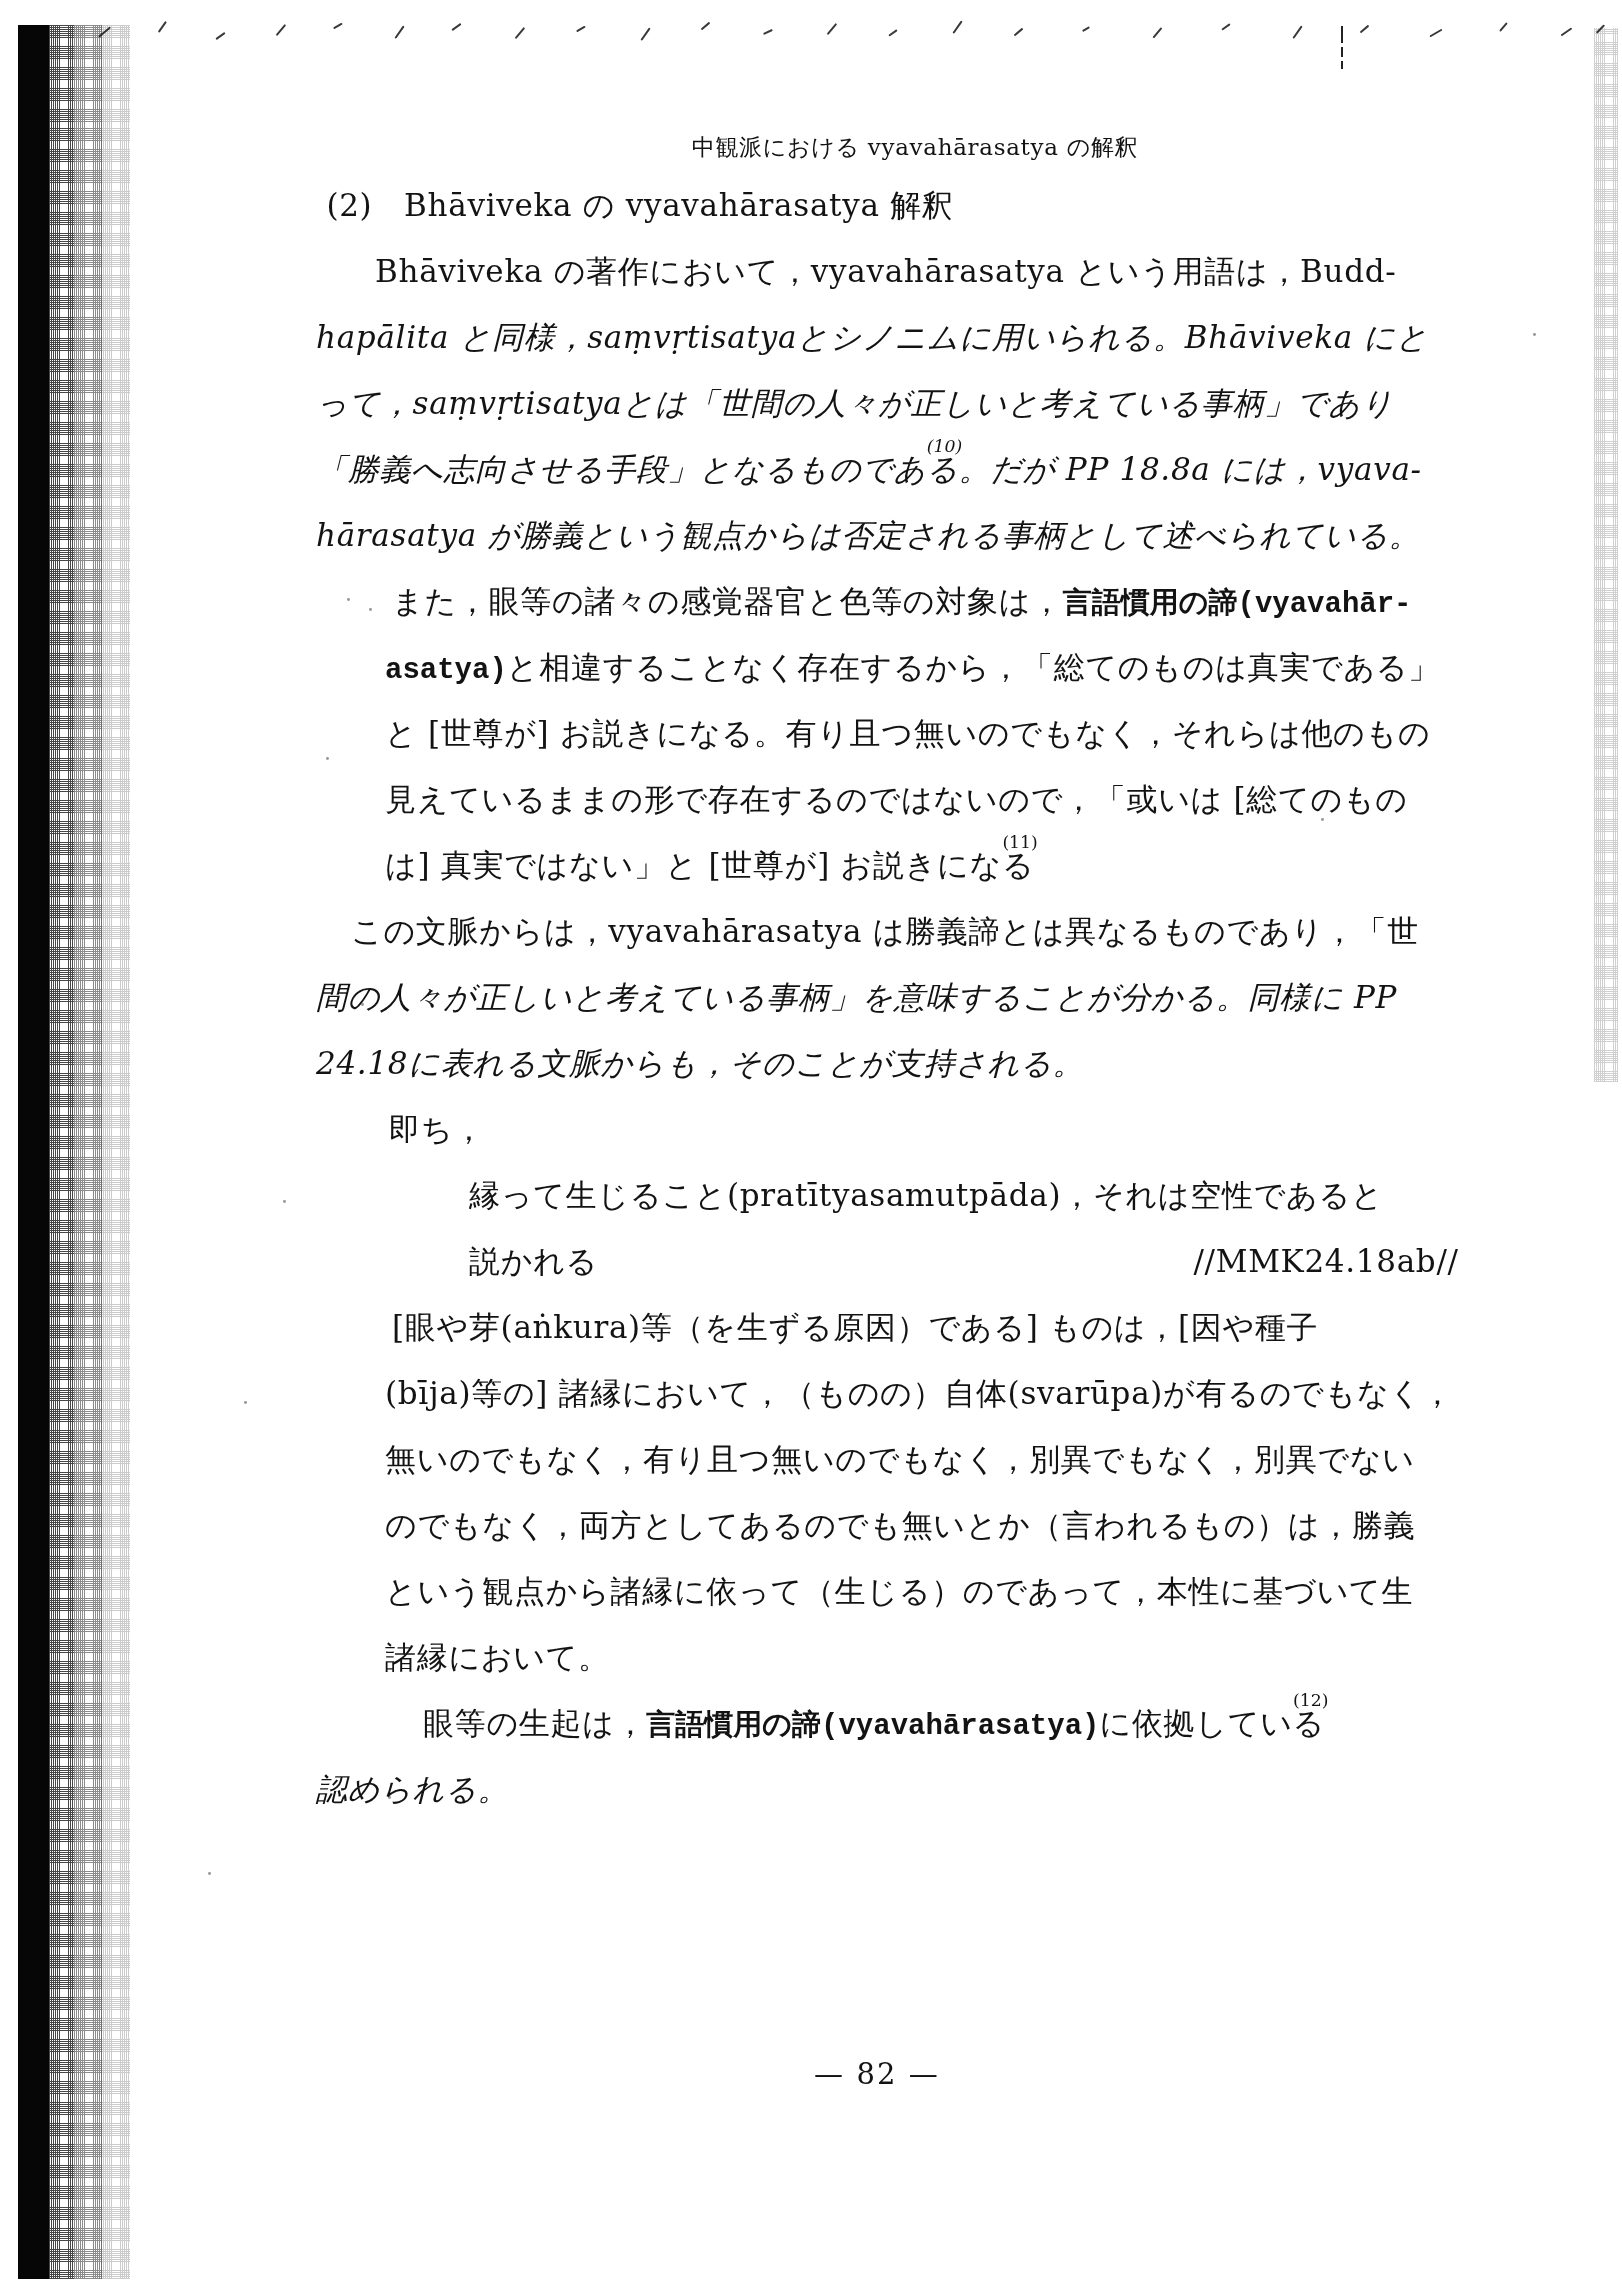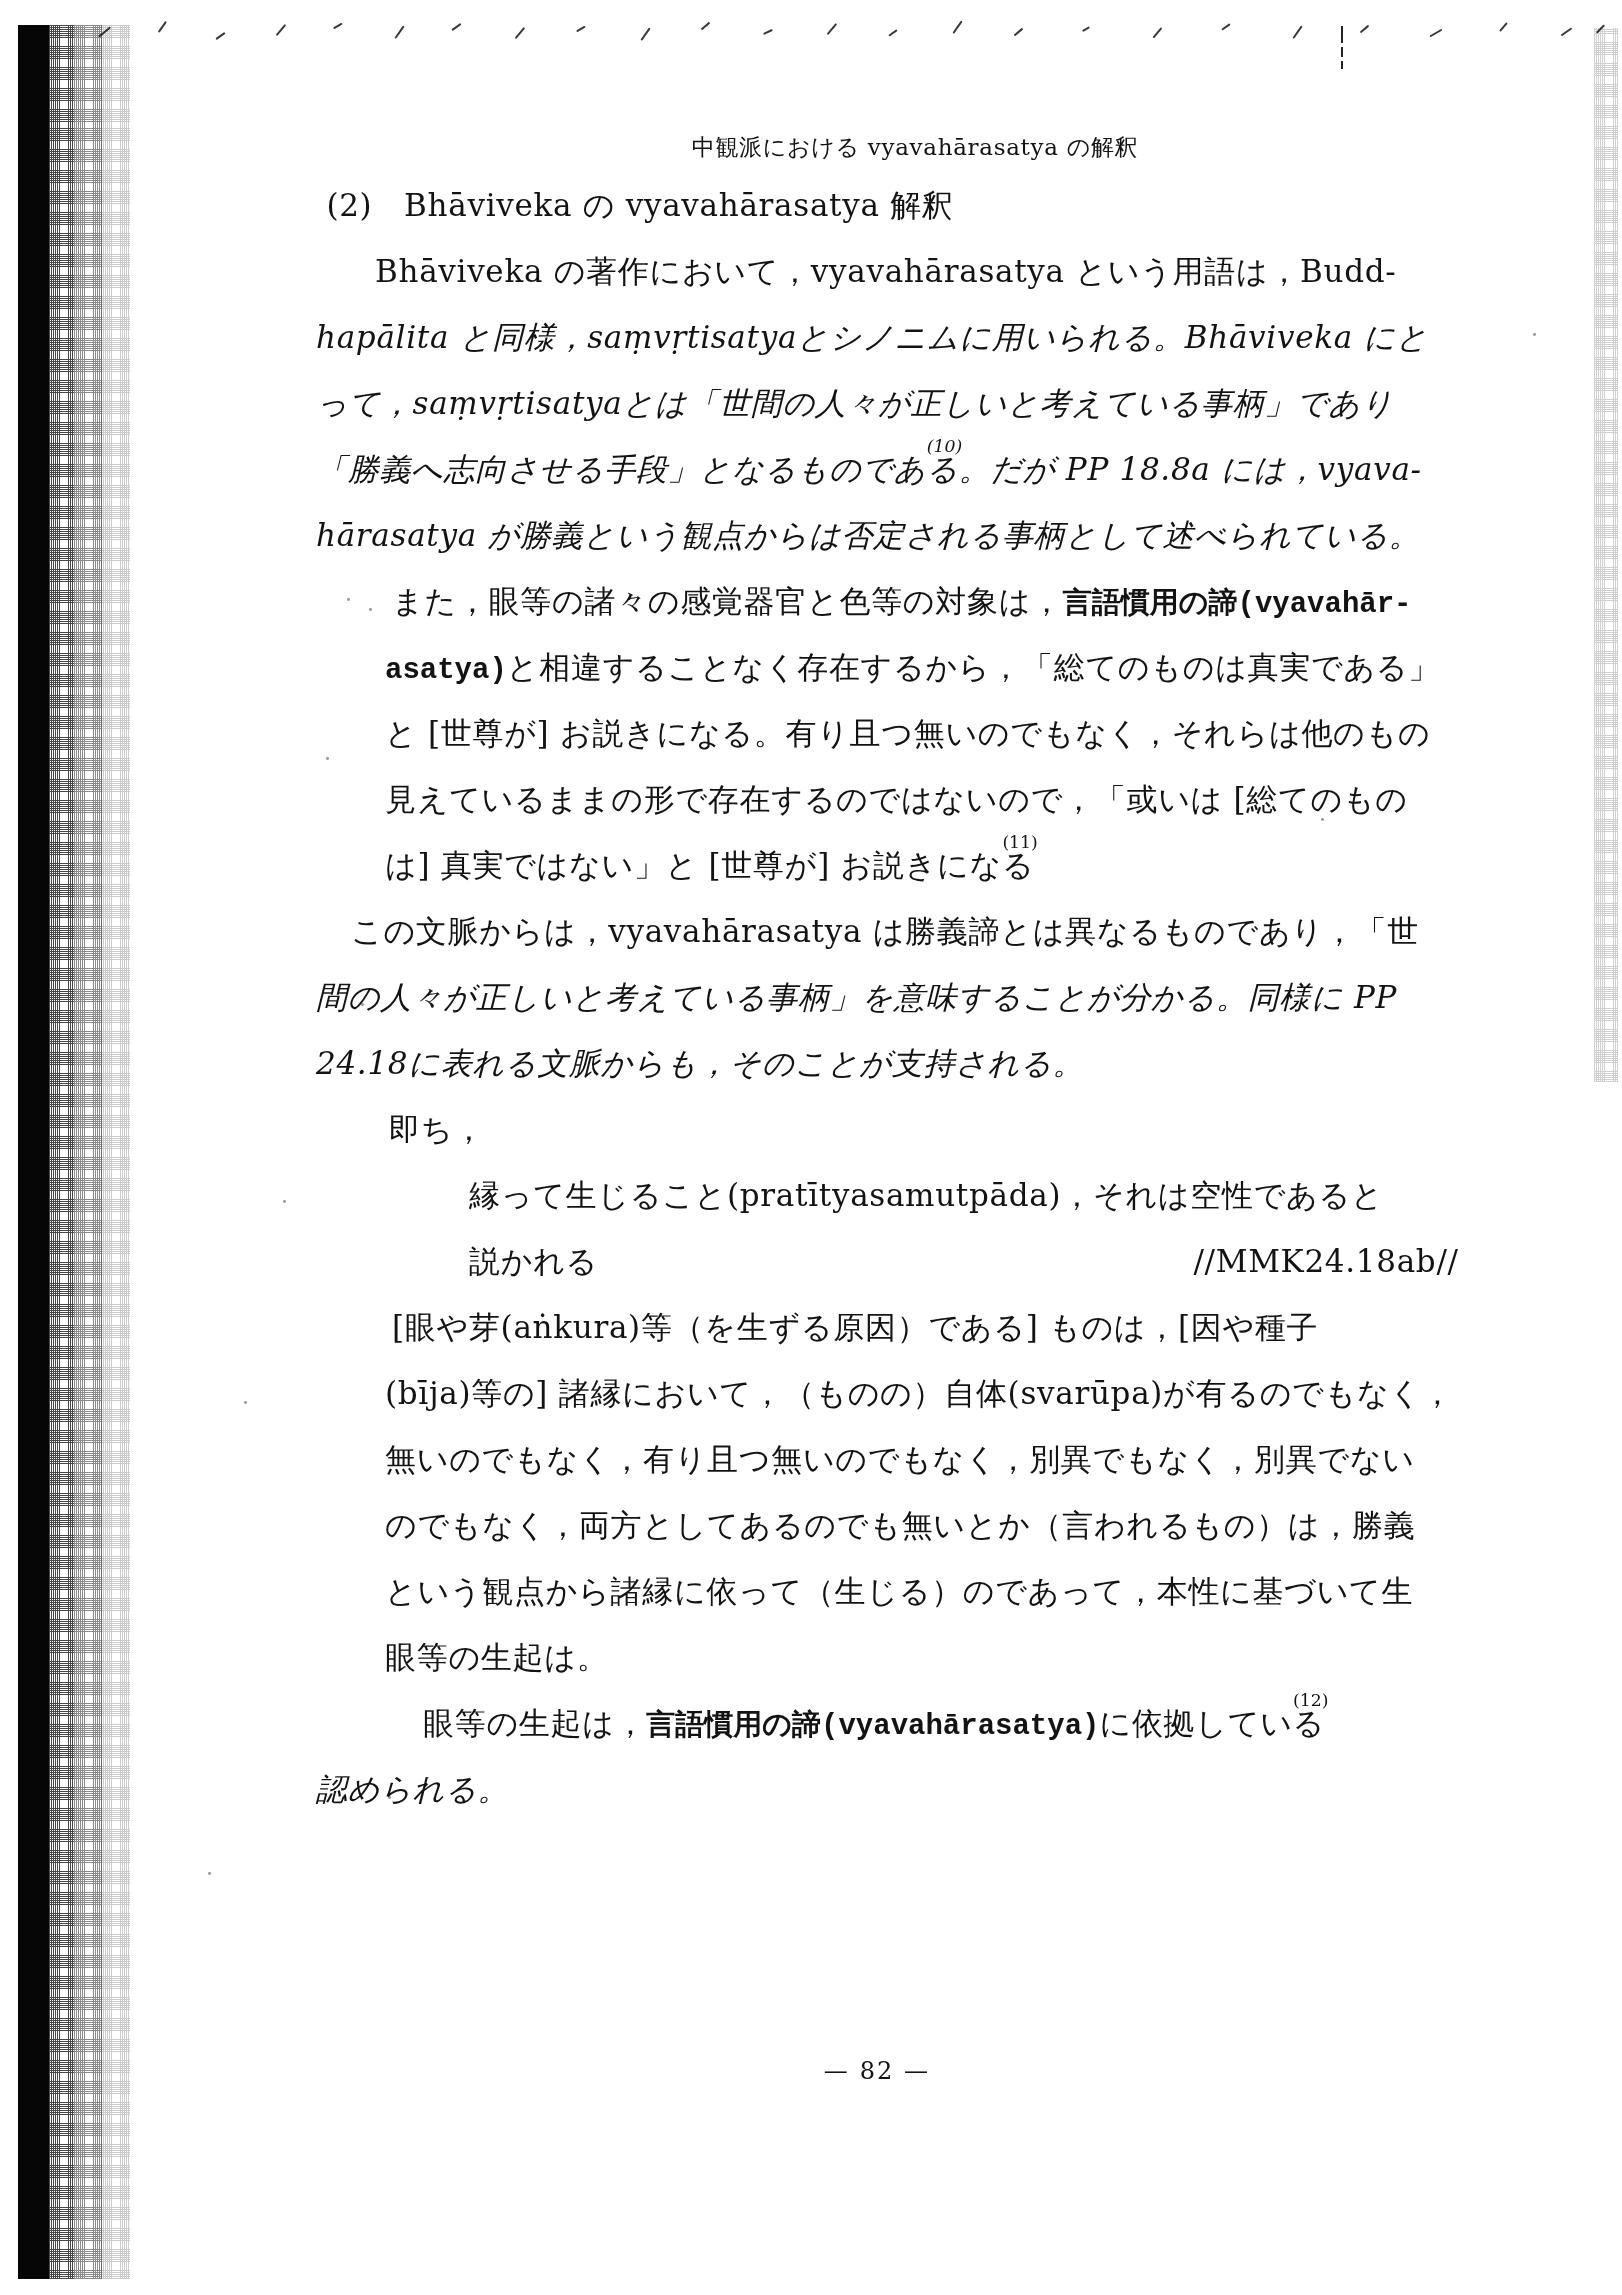--- a/index.html
+++ b/index.html
@@ -43,21 +43,21 @@
   .iq1{padding-left:76px;}
   .iv {padding-left:153px;}
   .is {padding-left:107px;}
   .mmk{display:flex;}
   .mmk .mseg{margin-left:auto;padding-right:17.3px;}
   .b{font-family:Liberation Mono, monospace;font-weight:700;
      font-size:29px;letter-spacing:0;}
   .sup{display:inline-block;width:0;white-space:nowrap;font-size:17.3px;letter-spacing:0;
        transform:translate(-32px,-28px);}
   #page-number{position:absolute;left:316px;top:2057px;width:1160px;text-align:center;
-    text-indent:-38px;font-size:24px;letter-spacing:2.1px;}
+    text-indent:-38px;font-size:29px;letter-spacing:2.1px;}
 </style>
 </head>
 <body>
 
 <div class="page">
 
   <div id="edge-black"></div>
   <div id="noise1" class="noise"></div>
   <div id="noise2" class="noise"></div>
   <div id="noise3" class="noise"></div>
@@ -123,19 +123,19 @@
       <div class="line iv"><span>縁って生じること(pratītyasamutpāda)，それは空性であると</span></div>
       <div class="line iv mmk">
         <span>説かれる</span>
         <span class="mseg">//MMK24.18ab//</span>
       </div>
       <div class="line iq1"><span>[眼や芽(aṅkura)等（を生ずる原因）である] ものは，[因や種子</span></div>
       <div class="line iq"><span>(bīja)等の] 諸縁において，（ものの）自体(svarūpa)が有るのでもなく，</span></div>
       <div class="line iq"><span>無いのでもなく，有り且つ無いのでもなく，別異でもなく，別異でない</span></div>
       <div class="line iq"><span>のでもなく，両方としてあるのでも無いとか（言われるもの）は，勝義</span></div>
       <div class="line iq"><span>という観点から諸縁に依って（生じる）のであって，本性に基づいて生</span></div>
-      <div class="line iq"><span>眼等の生起は。</span></div>
+      <div class="line iq"><span>諸縁において。</span></div>
       <div class="line is"><span>眼等の生起は，</span><span class="b">言語慣用の諦(vyavahārasatya)</span><span>に依拠している</span><span class="sup">(12)</span></div>
       <div class="line i0"><span>認められる。</span></div>
     </div>
   <div id="page-number">— 82 —</div>
 </div>
 
 
 </body></html>

